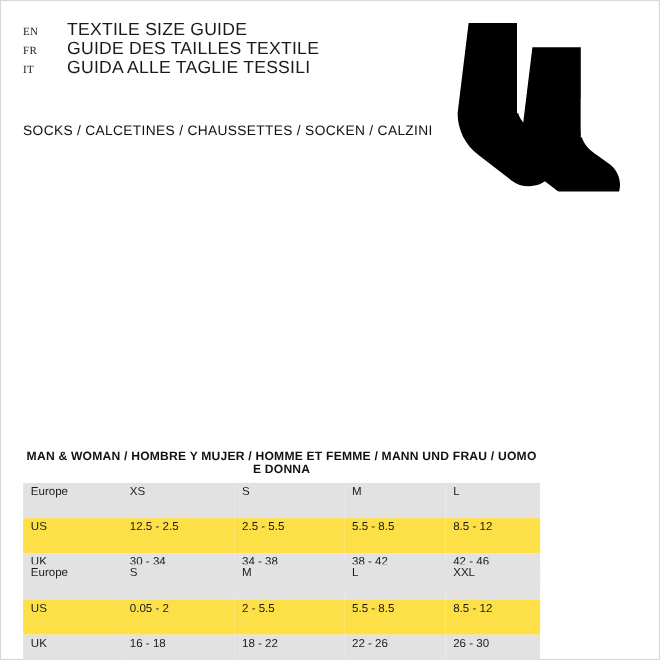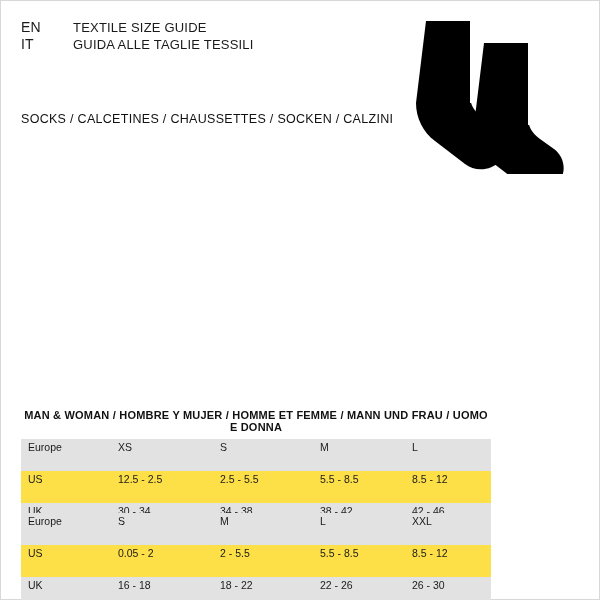--- a/index.html
+++ b/index.html
@@ -30,29 +30,29 @@
     top: 18px;
     width: 360px;
   }
   .lang-row {
     display: flex;
     align-items: baseline;
     height: 17px;
   }
   .lang-code {
     width: 40px;
-    font-size: 14px;
+    font-size: 10px;
     letter-spacing: 0.2px;
     color: #1a1a1a;
+    font-family: Liberation Serif, serif;
   }
   .lang-text {
-    font-size: 13px;
+    font-size: 16px;
     letter-spacing: 0.2px;
     color: #1a1a1a;
-    margin-left: 12px;
   }
 
   .subtitle {
     position: absolute;
     left: 20px;
     top: 111px;
     font-size: 12.5px;
     font-weight: normal;
     letter-spacing: 0.3px;
     color: #111111;
@@ -111,20 +111,24 @@
 </style>
 </head>
 <body>
 
 <div class="page">
 
   <div class="lang-block">
     <div class="lang-row">
       <span class="lang-code">EN</span>
       <span class="lang-text">TEXTILE SIZE GUIDE</span>
+    </div>
+    <div class="lang-row">
+      <span class="lang-code">FR</span>
+      <span class="lang-text">GUIDE DES TAILLES TEXTILE</span>
     </div>
     <div class="lang-row">
       <span class="lang-code">IT</span>
       <span class="lang-text">GUIDA ALLE TAGLIE TESSILI</span>
     </div>
   </div>
 
   <div class="subtitle">SOCKS / CALCETINES / CHAUSSETTES / SOCKEN / CALZINI</div>
 
   <div class="sock-art">

